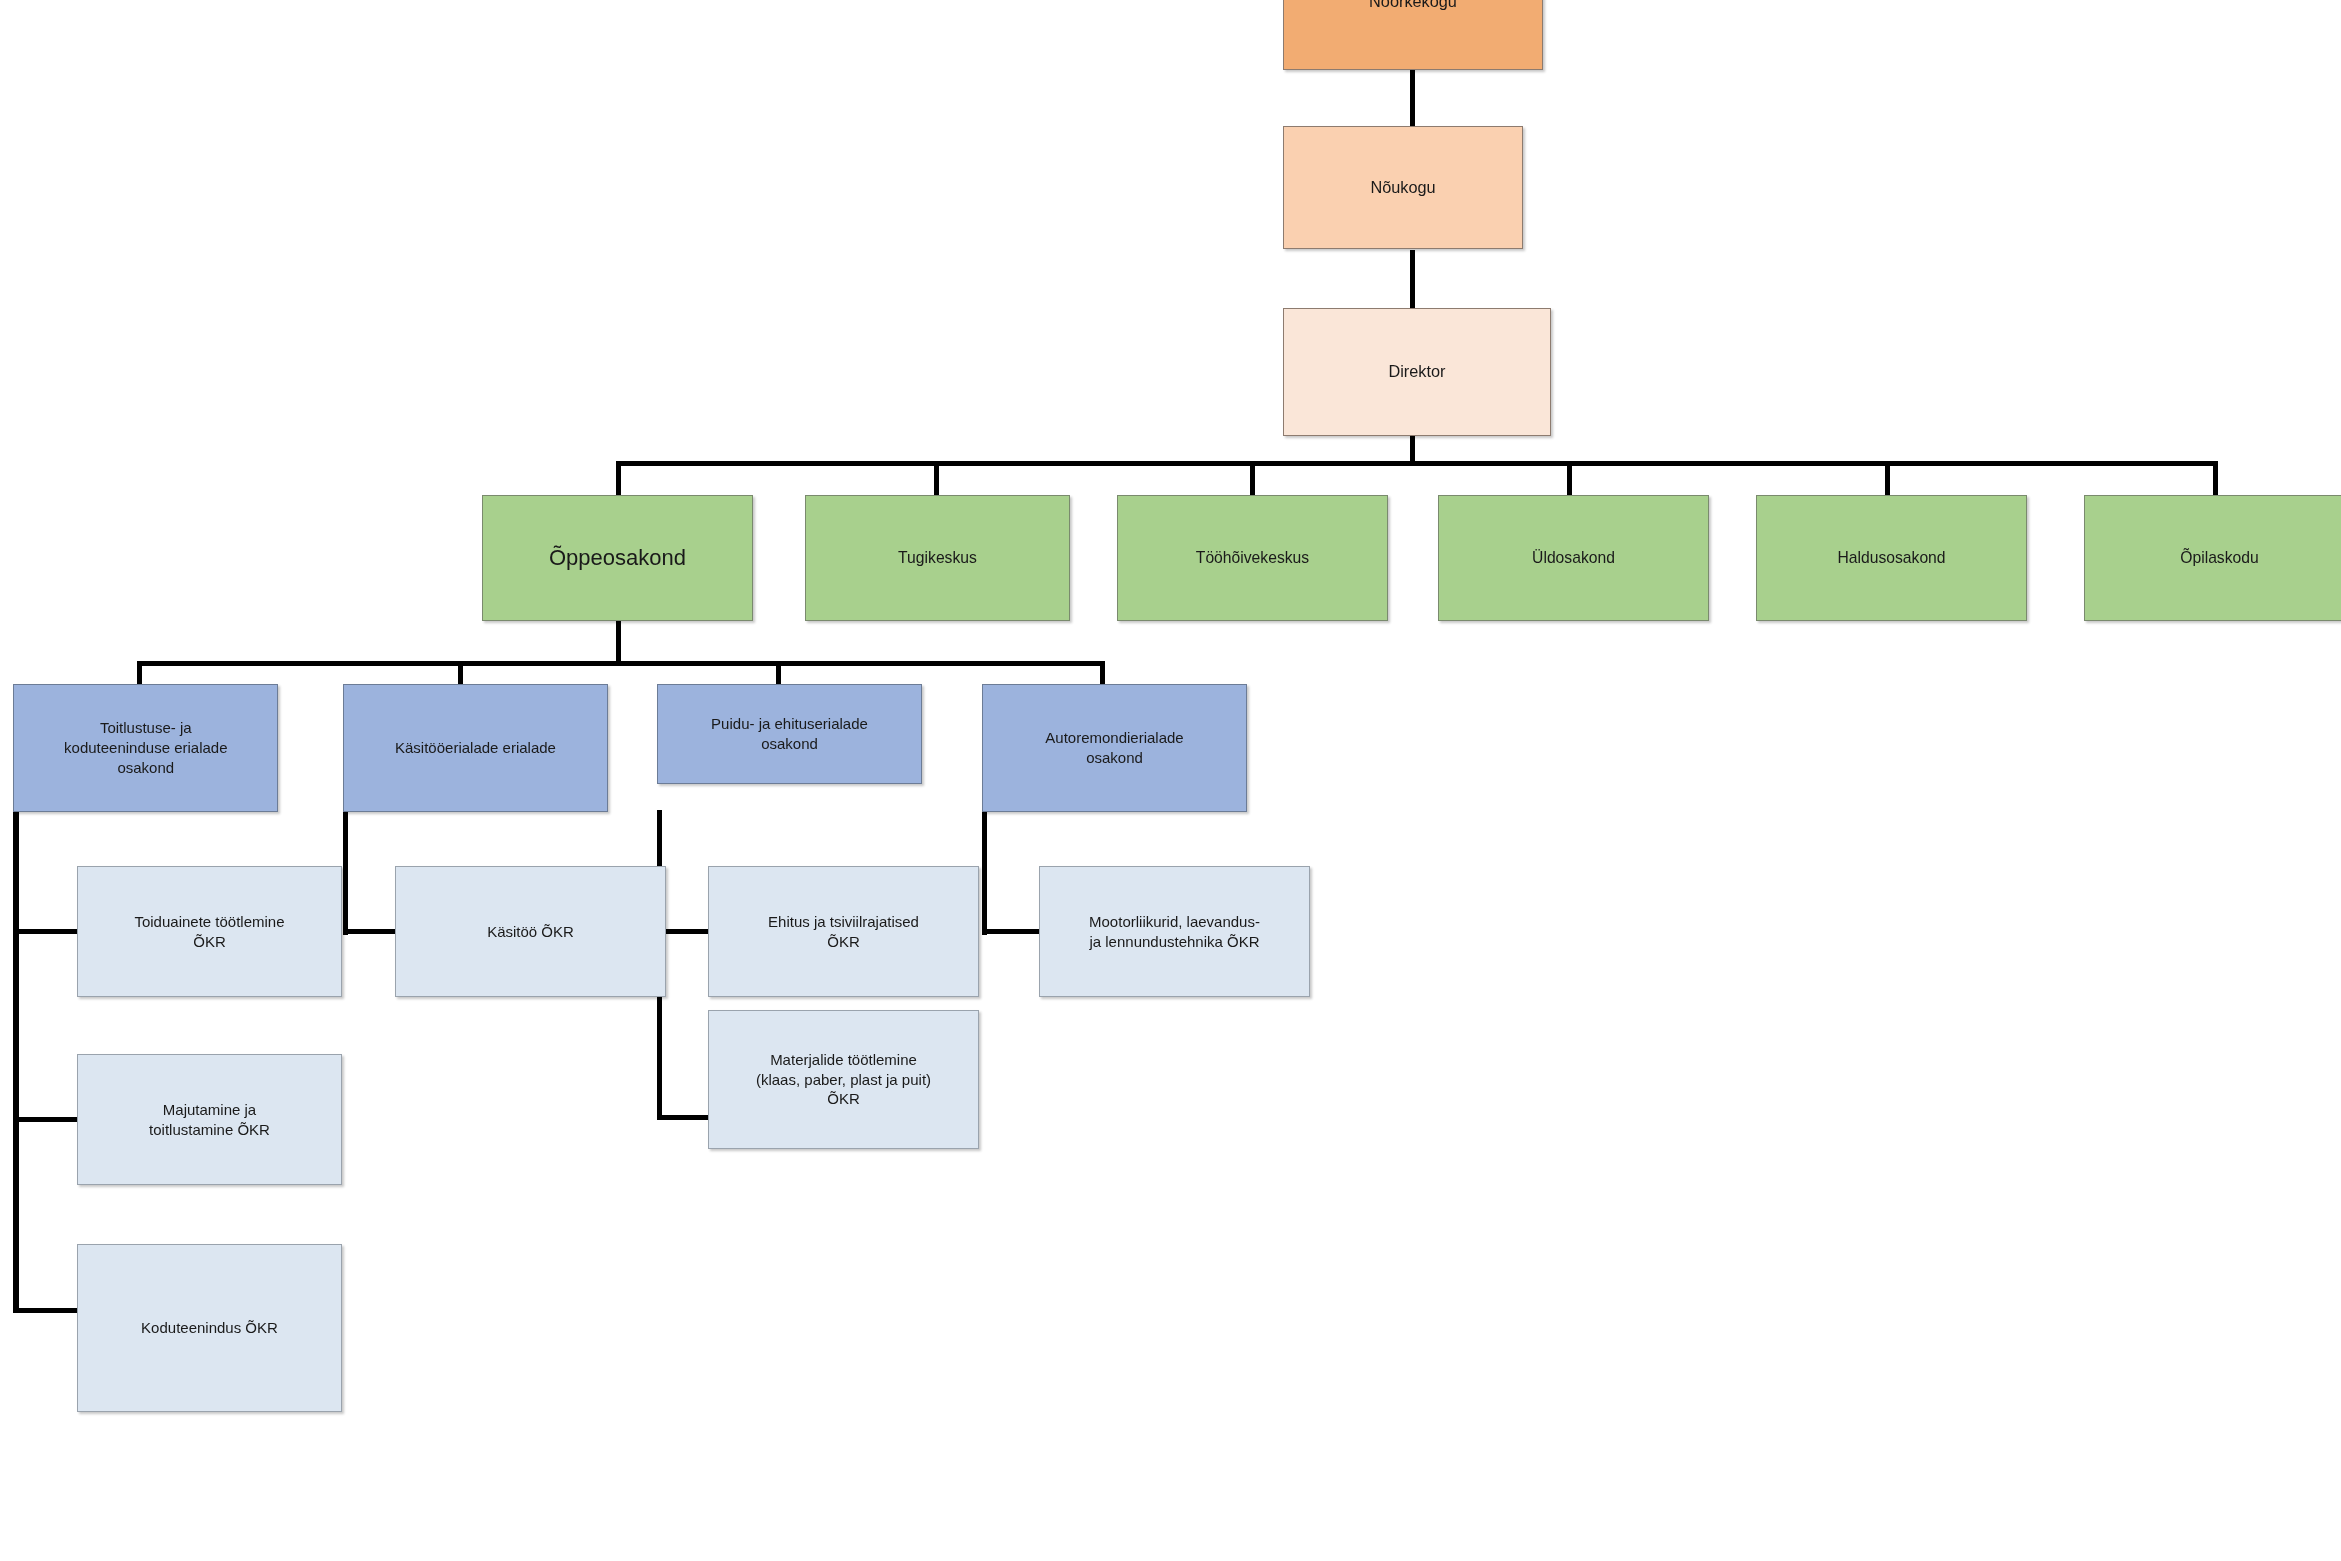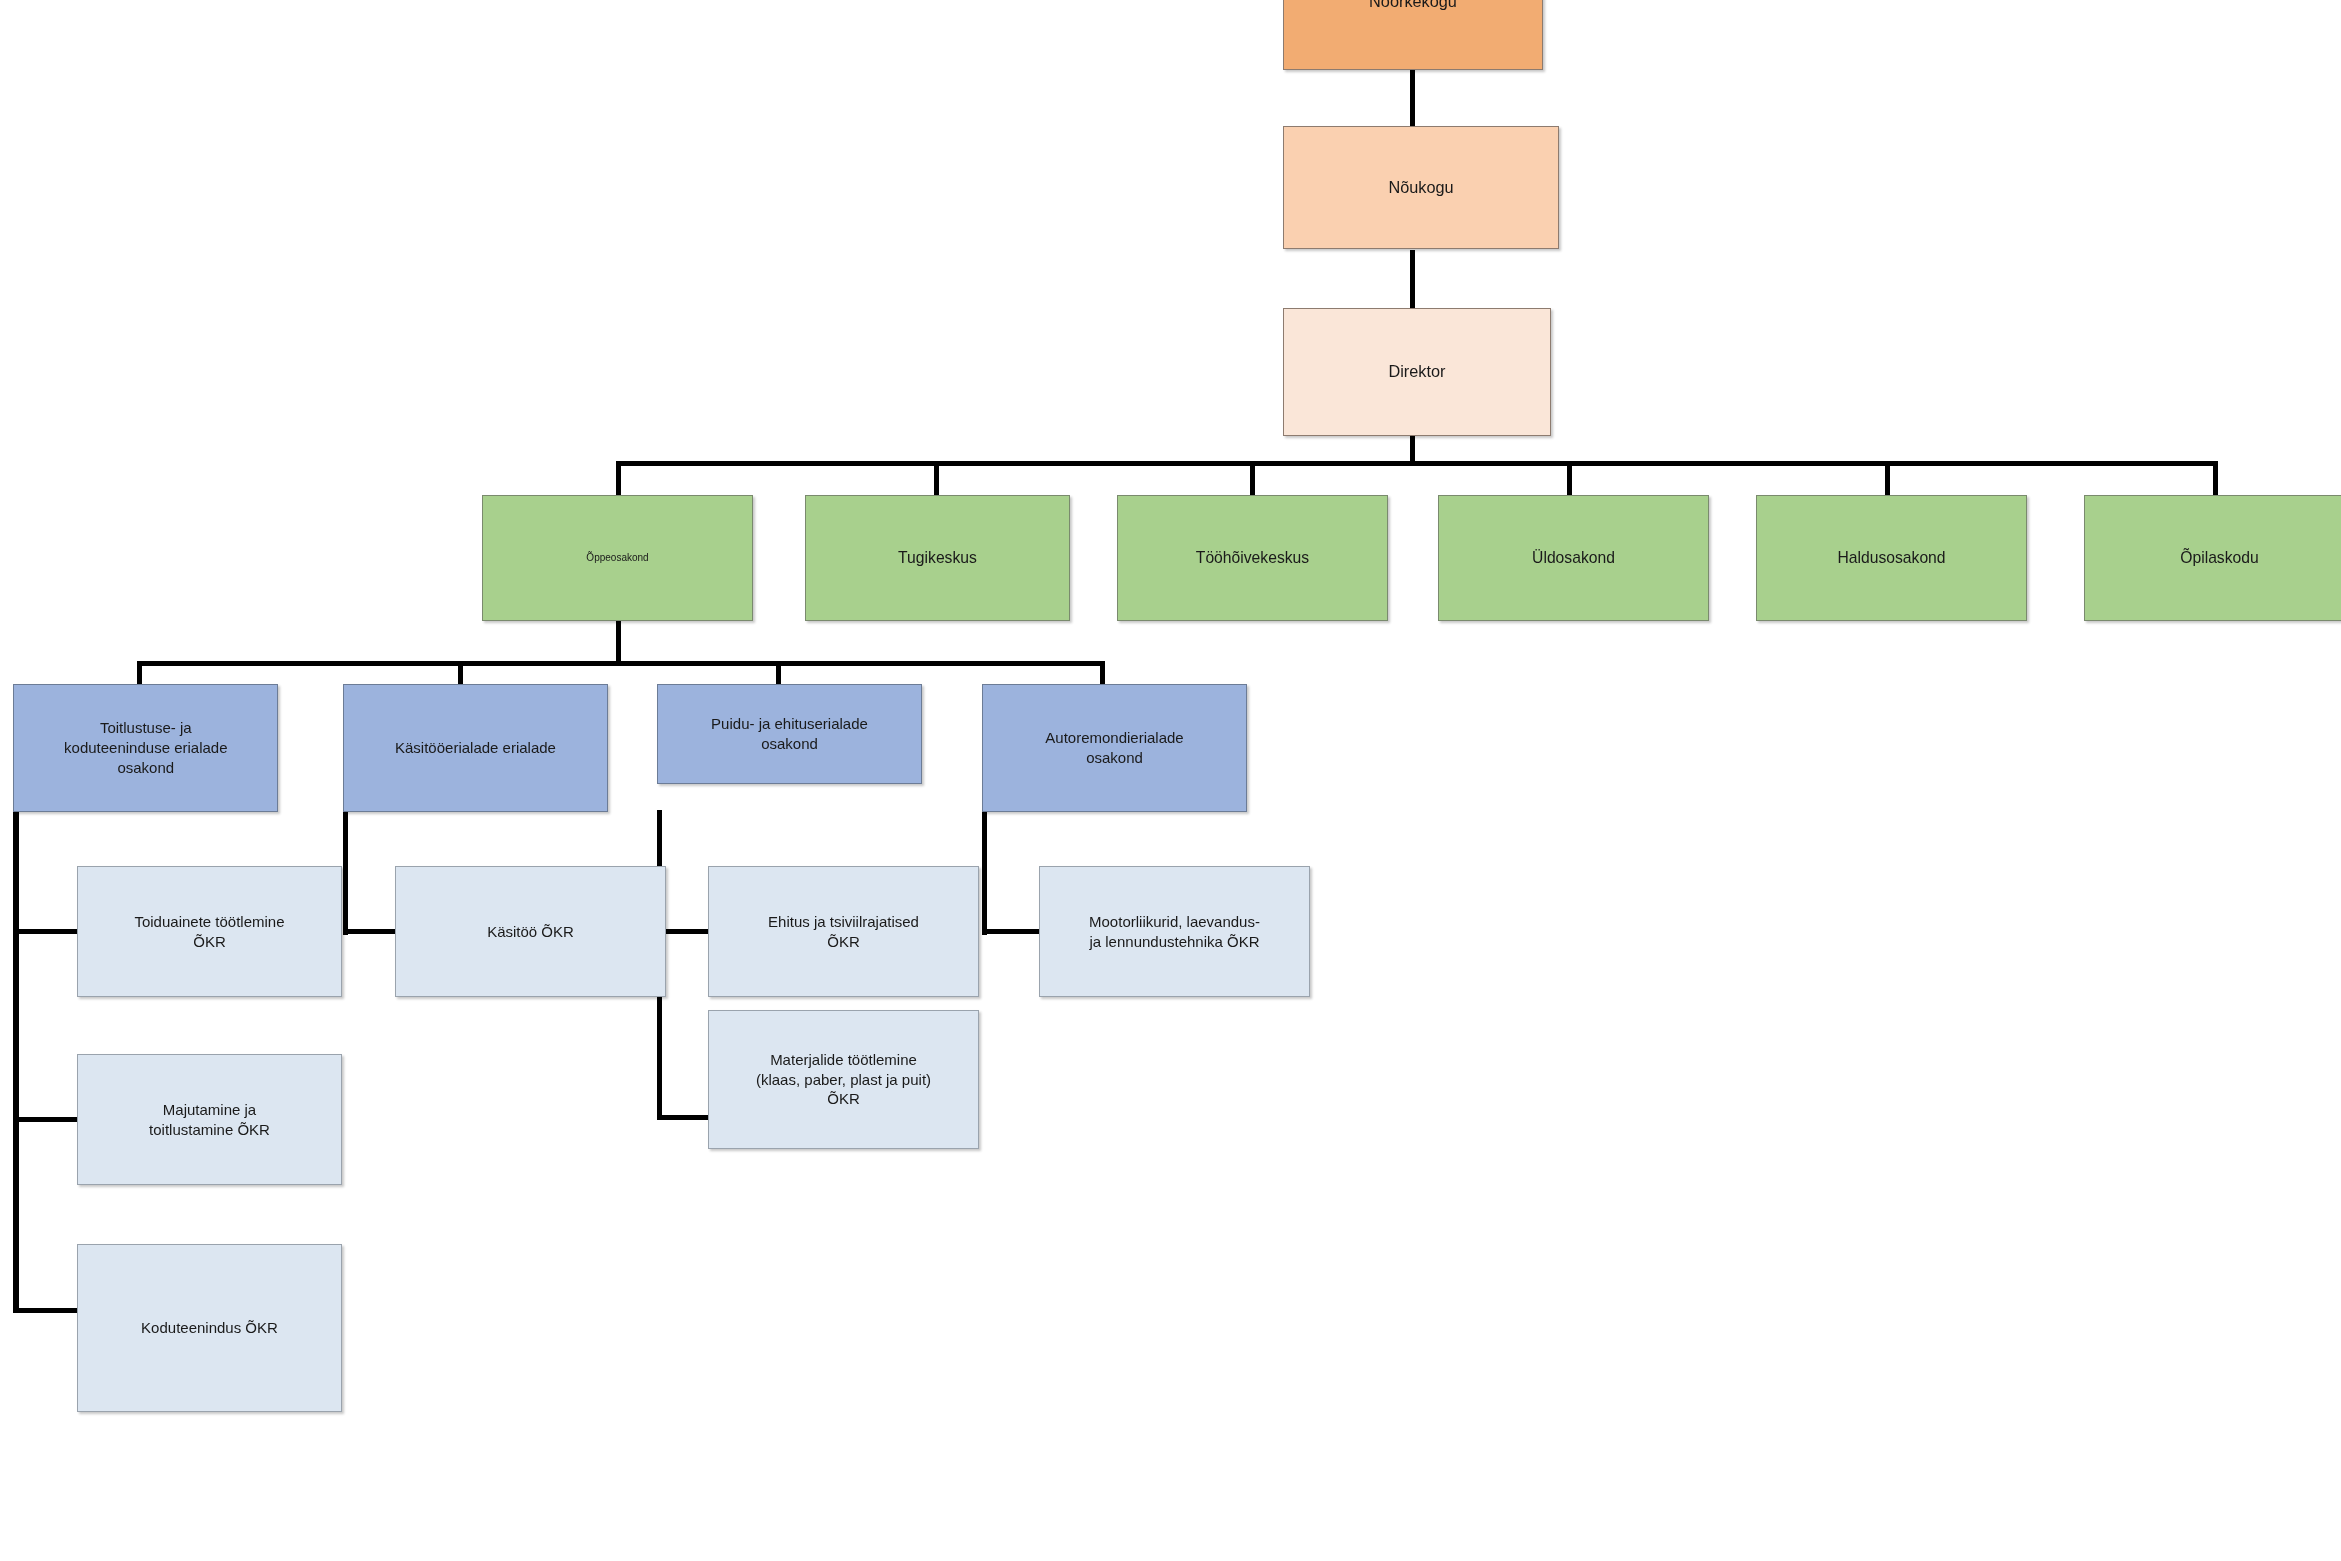--- a/index.html
+++ b/index.html
@@ -89,29 +89,29 @@
   <div class="conn" style="left:657px; top:929px; width:54px; height:5.4px;"></div>
   <div class="conn" style="left:657px; top:1115px; width:54px; height:5.4px;"></div>
 
   <div class="conn" style="left:982px; top:810px; width:5.4px; height:125px;"></div>
   <div class="conn" style="left:982px; top:929px; width:60px; height:5.4px;"></div>
 
   <div class="node t-orange" style="left:1283px; top:-66px; width:260px; height:136px; font-size:16.3px;">
     <span class="lbl">Noorkekogu</span>
   </div>
 
-  <div class="node t-peach" style="left:1283px; top:126px; width:276px; height:123px; font-size:16.3px;">
+  <div class="node t-peach" style="left:1283px; top:126px; width:240px; height:123px; font-size:16.3px;">
     <span class="lbl">Nõukogu</span>
   </div>
 
   <div class="node t-cream" style="left:1283px; top:308px; width:268px; height:128px; font-size:16.3px;">
     <span class="lbl">Direktor</span>
   </div>
 
-  <div class="node t-green" style="left:482px; top:495px; width:271px; height:126px; font-size:10px;">
+  <div class="node t-green" style="left:482px; top:495px; width:271px; height:126px; font-size:22px;">
     <span class="lbl">Õppeosakond</span>
   </div>
 
   <div class="node t-green" style="left:805px; top:495px; width:265px; height:126px; font-size:15.7px;">
     <span class="lbl">Tugikeskus</span>
   </div>
 
   <div class="node t-green" style="left:1117px; top:495px; width:271px; height:126px; font-size:15.7px;">
     <span class="lbl">Tööhõivekeskus</span>
   </div>

